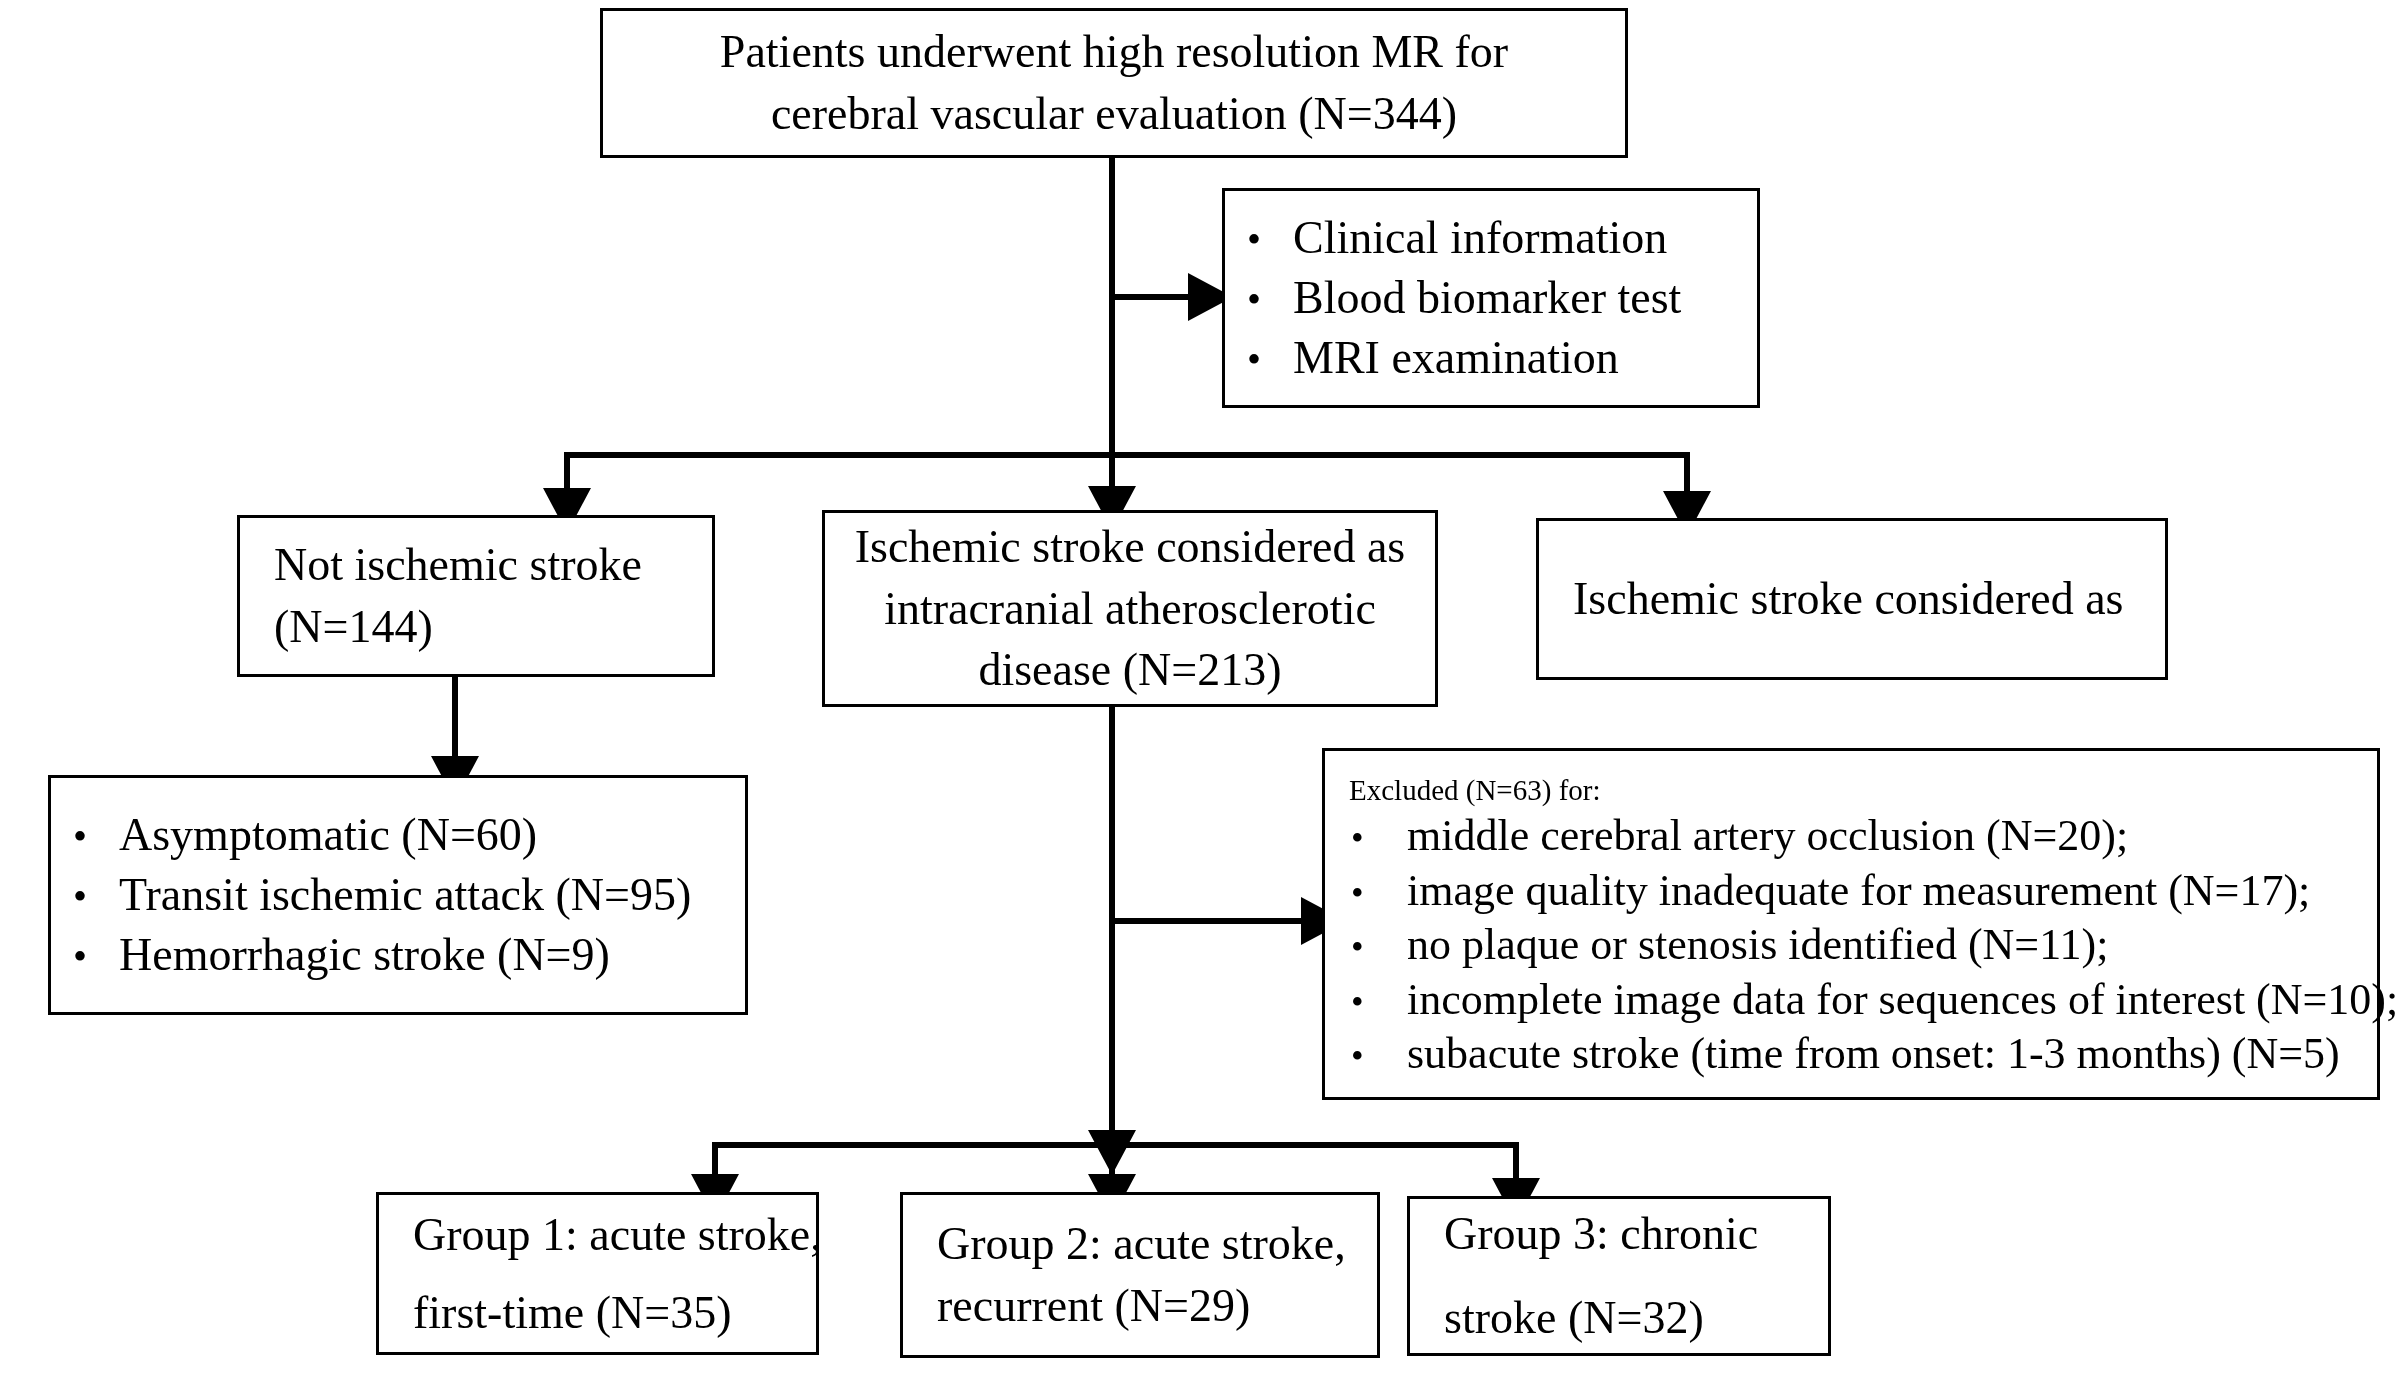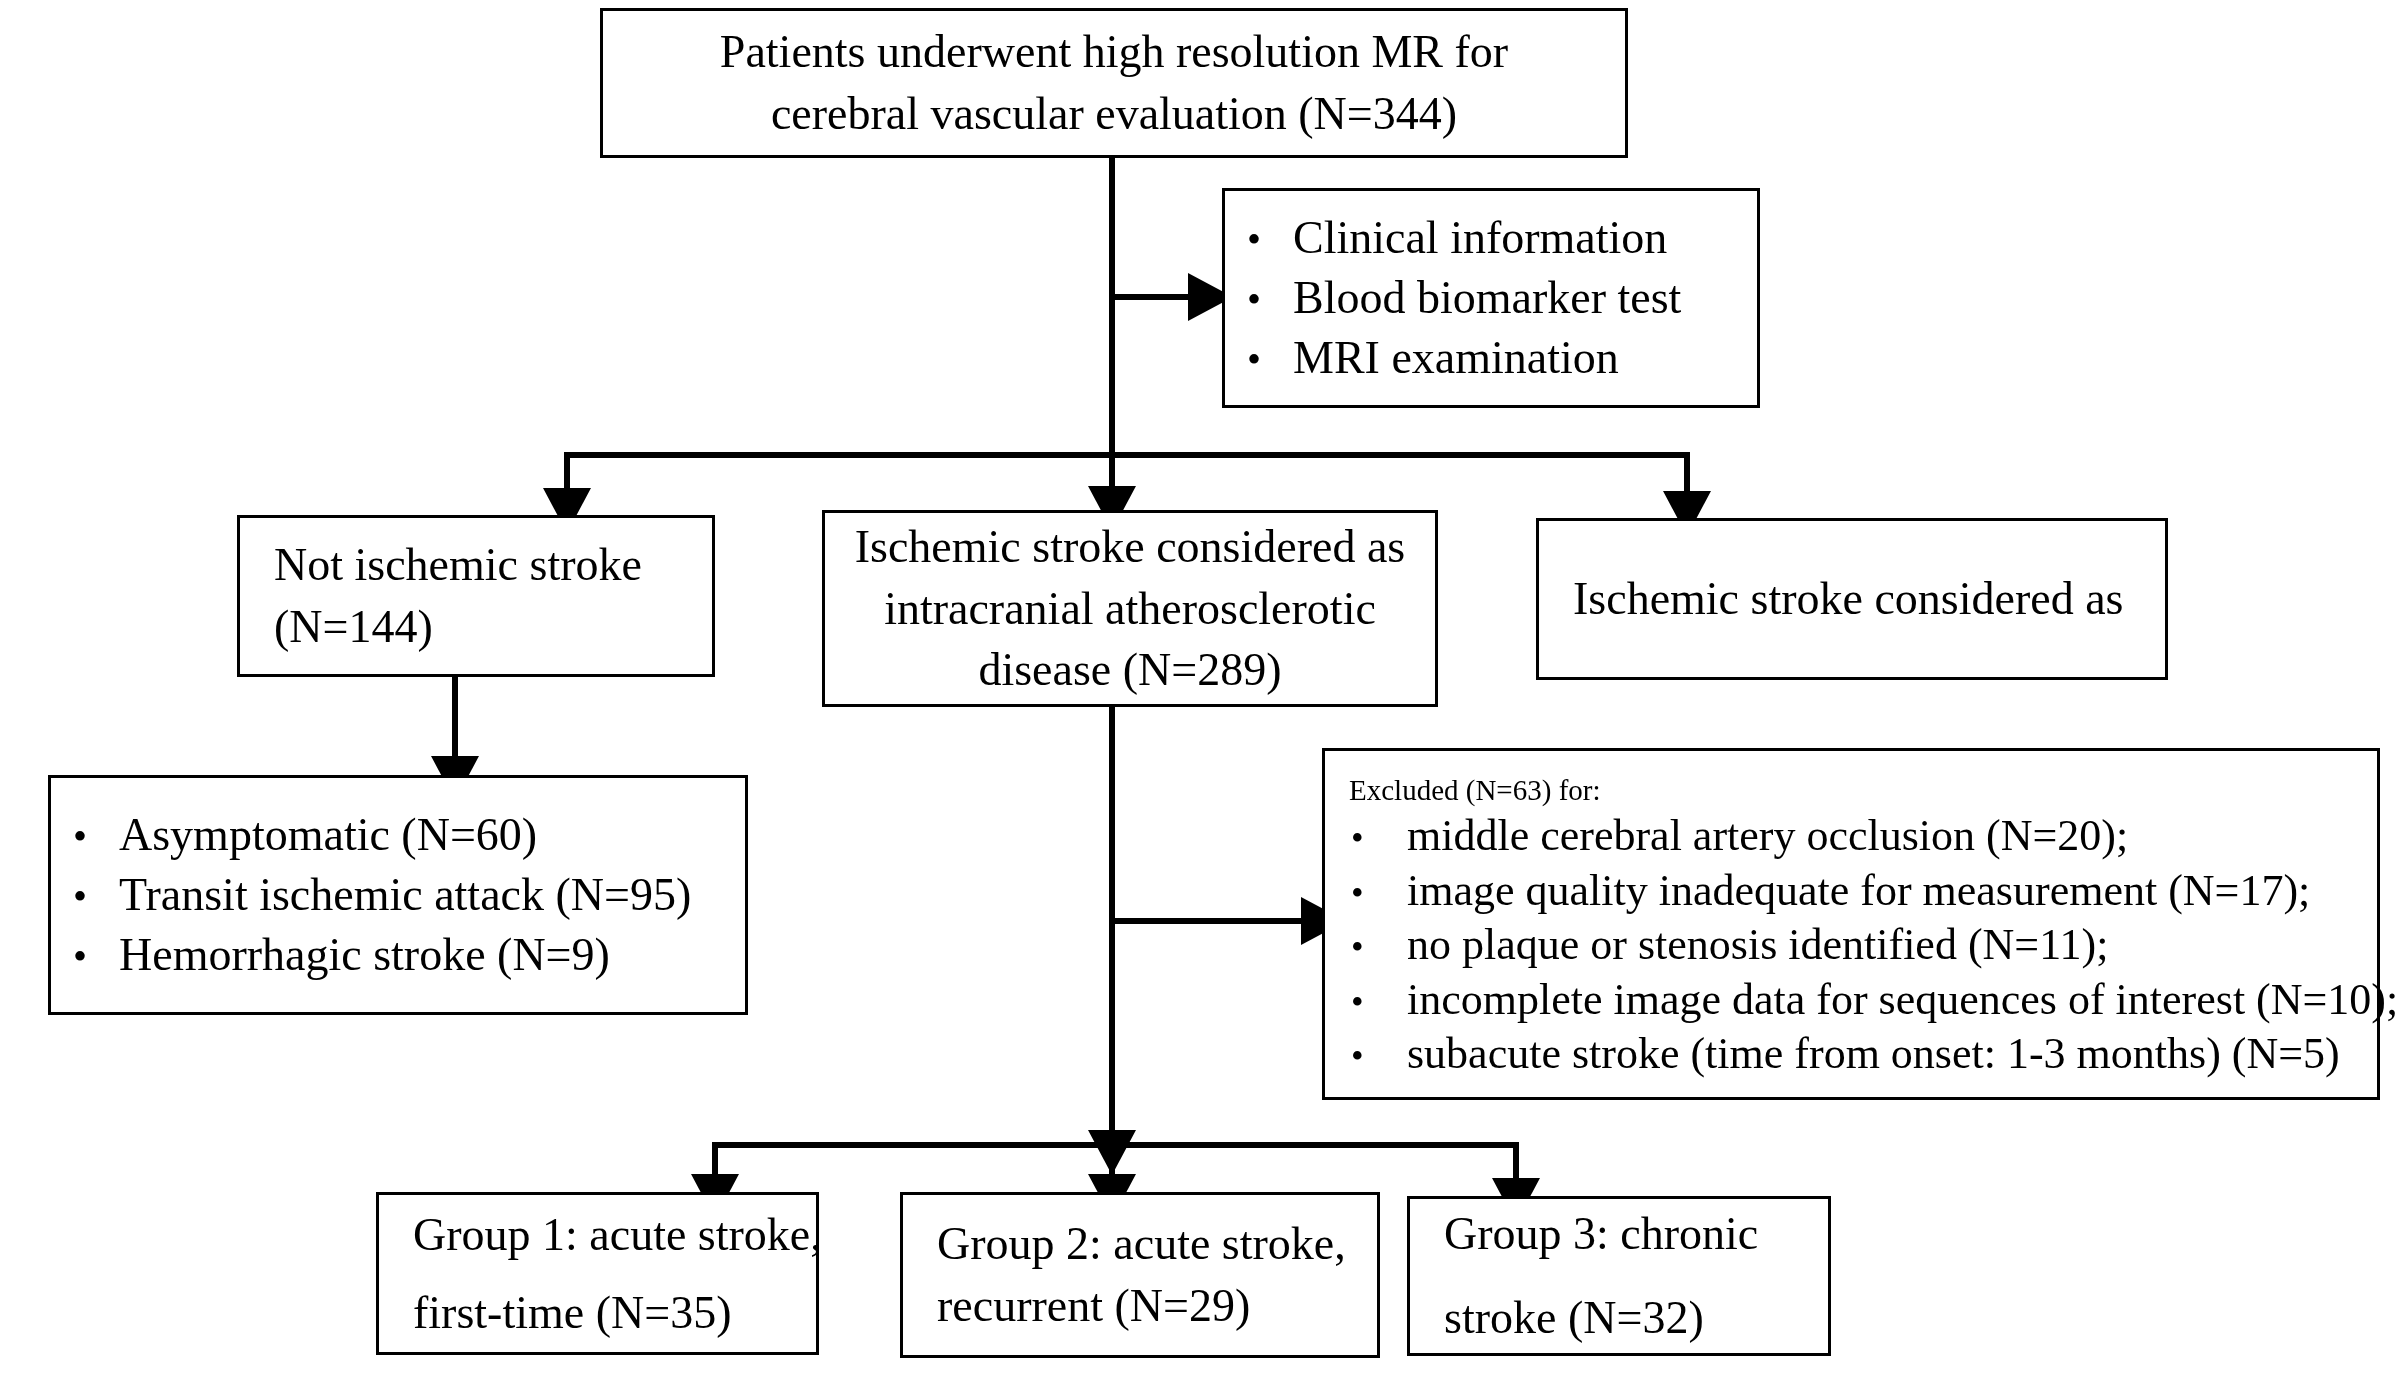--- a/index.html
+++ b/index.html
@@ -173,21 +173,21 @@
   </div>
 
   <div class="node leftalign" id="node-notstroke">
     <div class="line">Not ischemic stroke</div>
     <div class="line">(N=144)</div>
   </div>
 
   <div class="node centered" id="node-icad">
     <div class="line">Ischemic stroke considered as</div>
     <div class="line">intracranial atherosclerotic</div>
-    <div class="line">disease (N=289)</div>
+    <div class="line">disease (N=213)</div>
   </div>
 
   <div class="node leftalign" id="node-cardio">
     <div class="line">Ischemic stroke considered as</div>
   </div>
 
   <div class="bullets" id="node-nonstroke-list">
     <div class="bullet-row">
       <span class="bullet-dot">•</span>
       <span class="bullet-text">Asymptomatic (N=60)</span>

